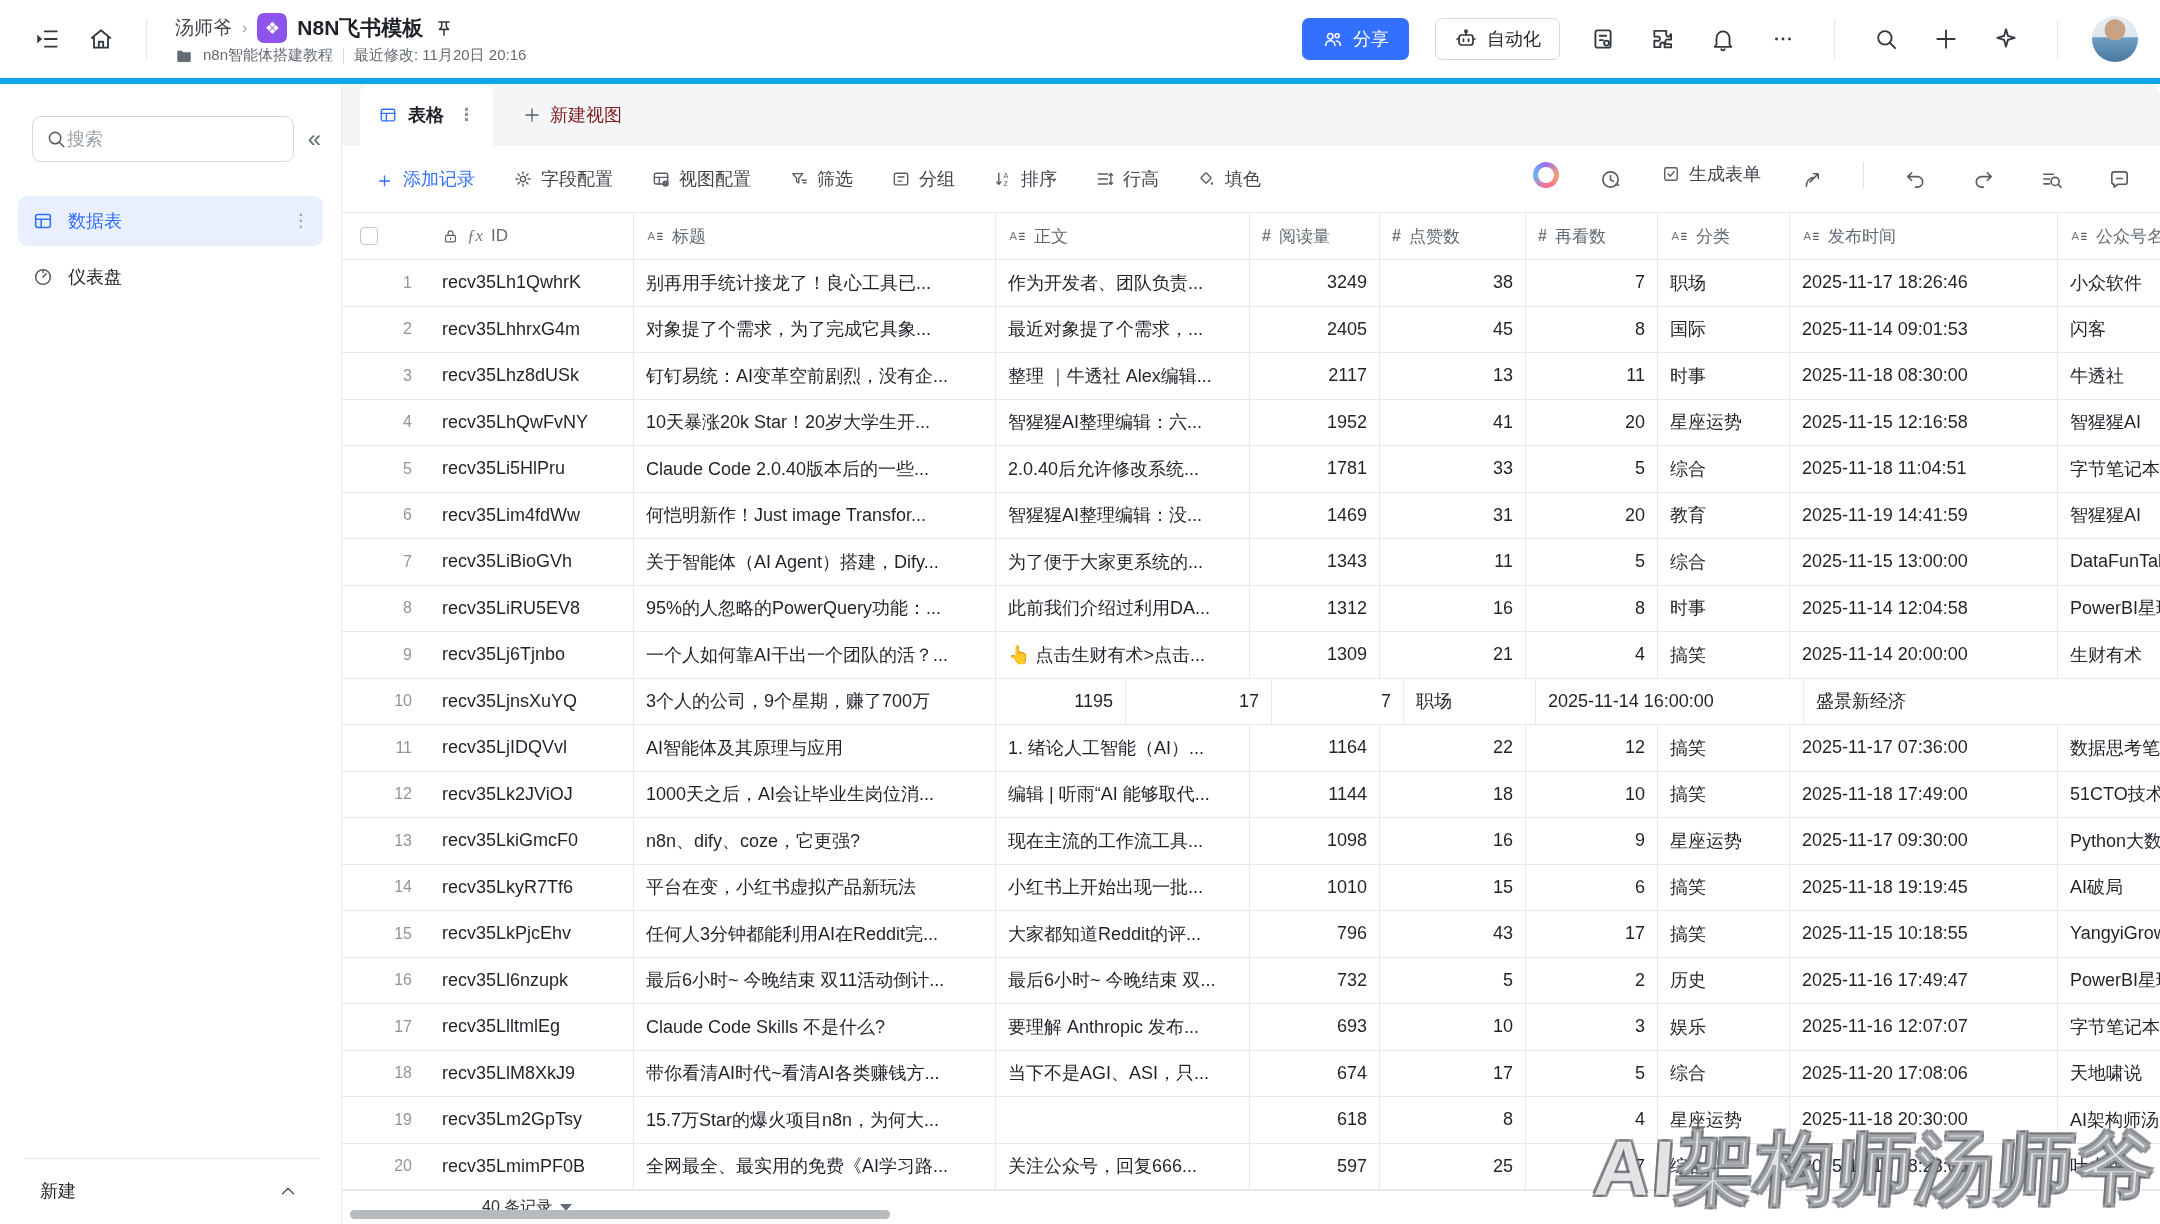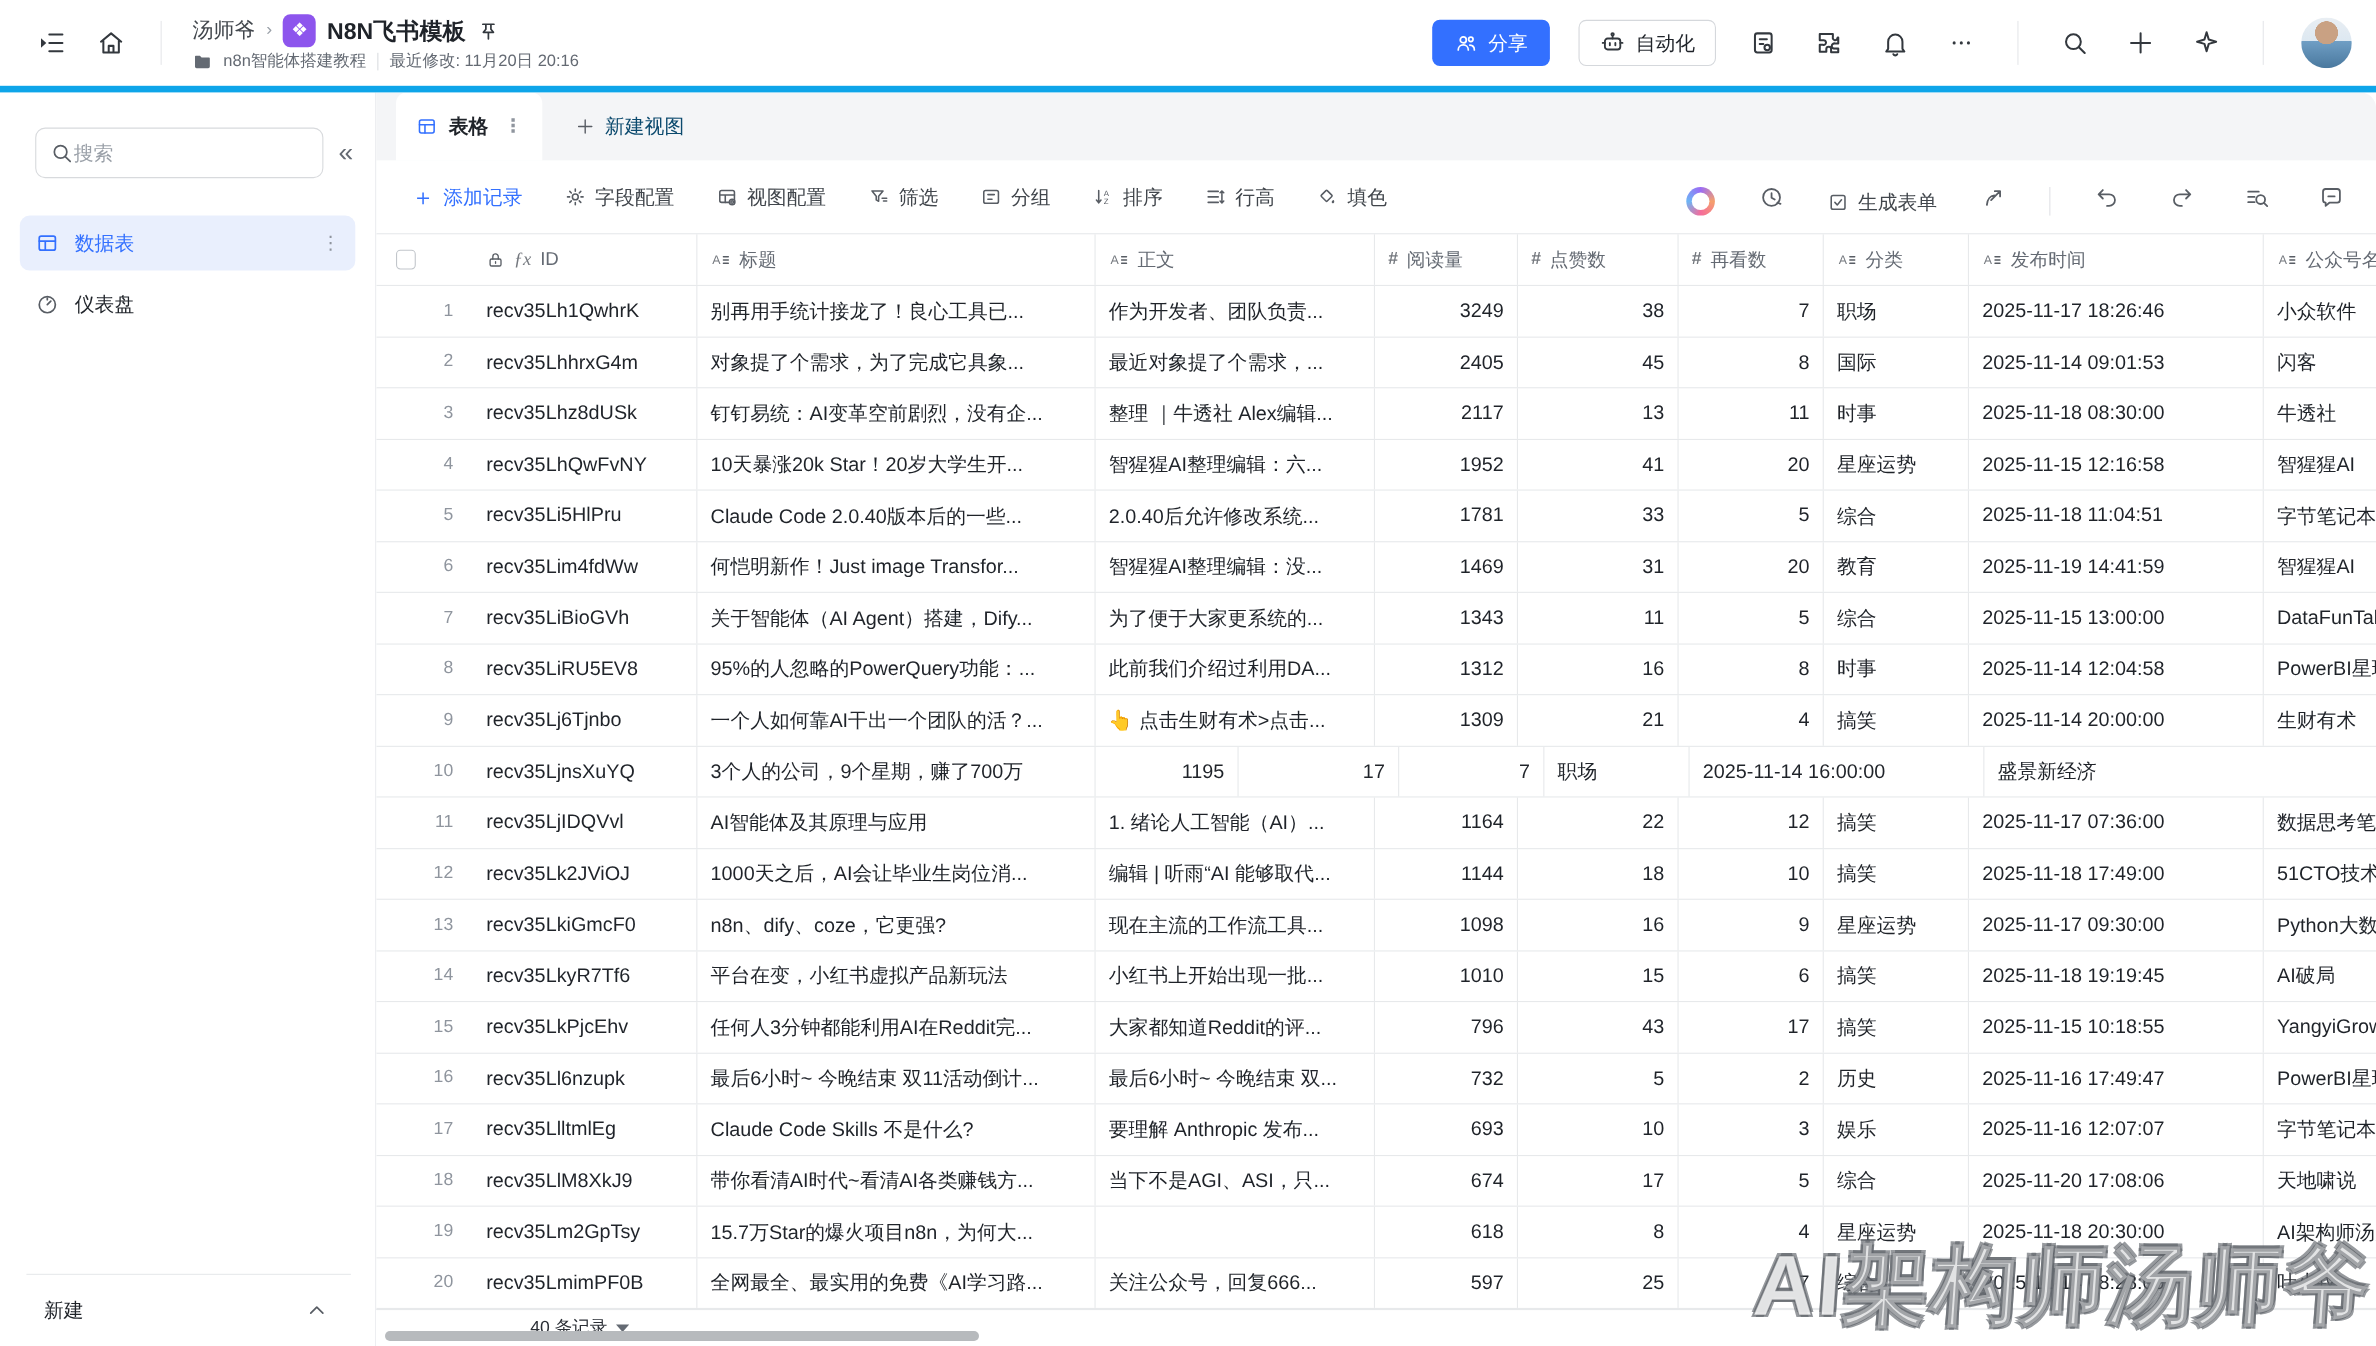--- a/index.html
+++ b/index.html
@@ -46,27 +46,27 @@
   .sb-footer::before{content:"";position:absolute;top:0;left:24px;right:22px;height:1px;background:#e7e9eb}
   .sb-new{font-size:18px;color:#1f2329;margin-left:40px;cursor:pointer}
   .sb-chevron{margin-left:auto;margin-right:42px;cursor:pointer}
 
   
   .main{position:absolute;left:342px;top:84px;width:1818px;height:1140px;background:#fff;overflow:hidden}
 
   .viewbar{height:62px;background:#f4f5f7;border-top-right-radius:14px;display:flex;align-items:stretch}
   .viewtab{margin-left:18px;background:#fff;border-radius:10px 10px 0 0;display:flex;align-items:center;gap:10px;padding:0 18px;font-size:18px;font-weight:600;color:#1f2329;cursor:pointer}
   .viewtab .sb-kebab{margin-left:4px}
-  .newview{display:flex;align-items:center;gap:9px;margin-left:30px;font-size:18px;color:#0c4a6e;cursor:pointer}
+  .newview{display:flex;align-items:center;gap:9px;margin-left:30px;font-size:18px;color:#7f1d1d;cursor:pointer}
 
   .toolbar{height:66px;background:#fff;display:flex;align-items:center;padding:0 24px 0 32px}
   .tool{display:flex;align-items:center;gap:8px;font-size:18px;color:#41464c;margin-right:38px;cursor:pointer;white-space:nowrap}
   .tool.primary{color:#3370ff}
   .tool .plus{font-size:21px;line-height:1}
-  .toolbar-right{margin-left:auto;display:flex;align-items:flex-end;gap:34px}
+  .toolbar-right{margin-left:auto;display:flex;align-items:flex-start;gap:34px}
   .tb2-div{width:1px;height:26px;background:#e0e2e5}
   .ai-ring{width:26px;height:26px;border-radius:50%;background:conic-gradient(#9b6cf5,#f5a06c,#f56c9b,#6cb5f5,#9b6cf5);position:relative;cursor:pointer}
   .ai-ring::after{content:"";position:absolute;inset:5px;background:#fff;border-radius:50%}
 
   
   .table{position:relative}
   .thead,.trow{display:flex;width:2000px}
   .thead{height:48px;border-top:1px solid #e7e9eb;border-bottom:1px solid #e7e9eb}
   .trow{height:46.5px;border-bottom:1px solid #e7e9eb}
   .cell,.hcell{display:flex;align-items:center;padding:0 12px;white-space:nowrap;overflow:hidden;font-size:18px;color:#1f2329;border-right:1px solid #e7e9eb}

